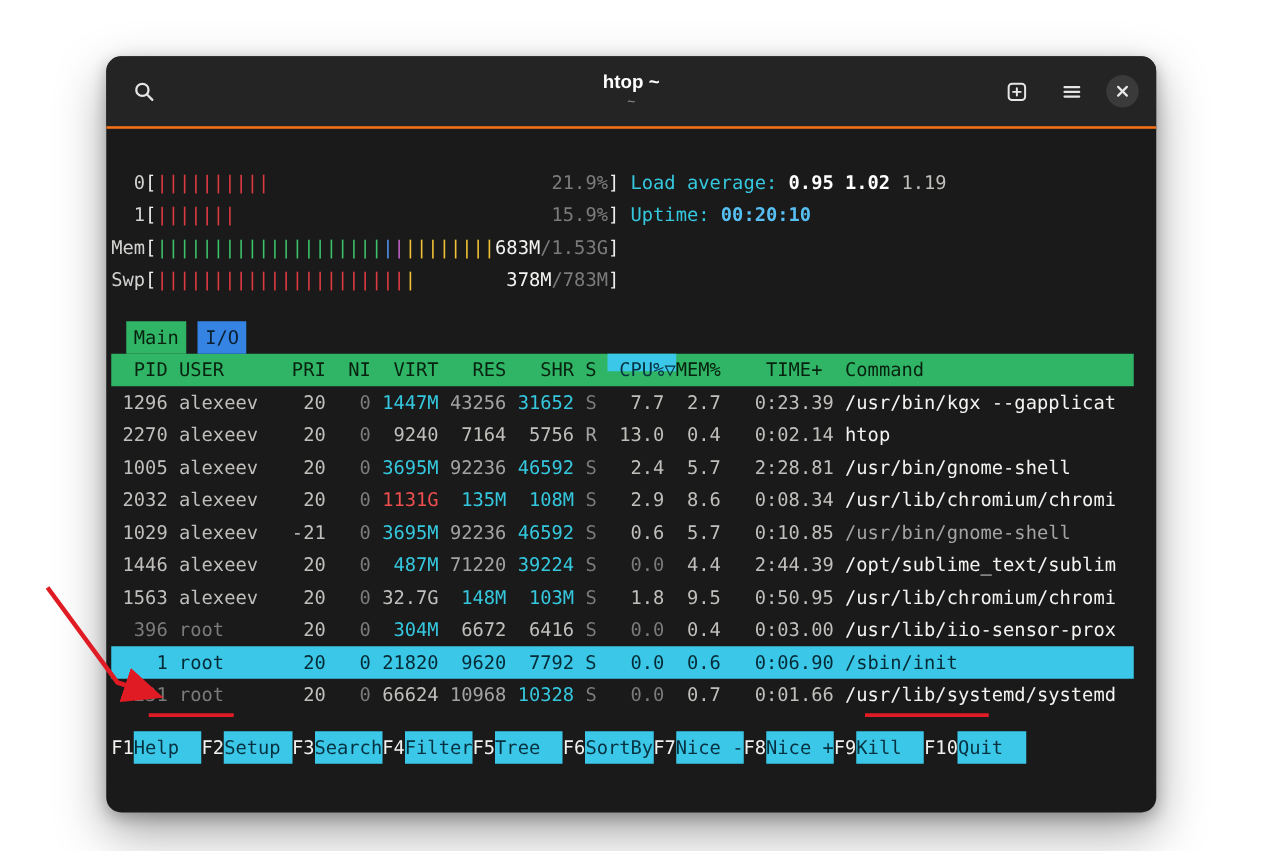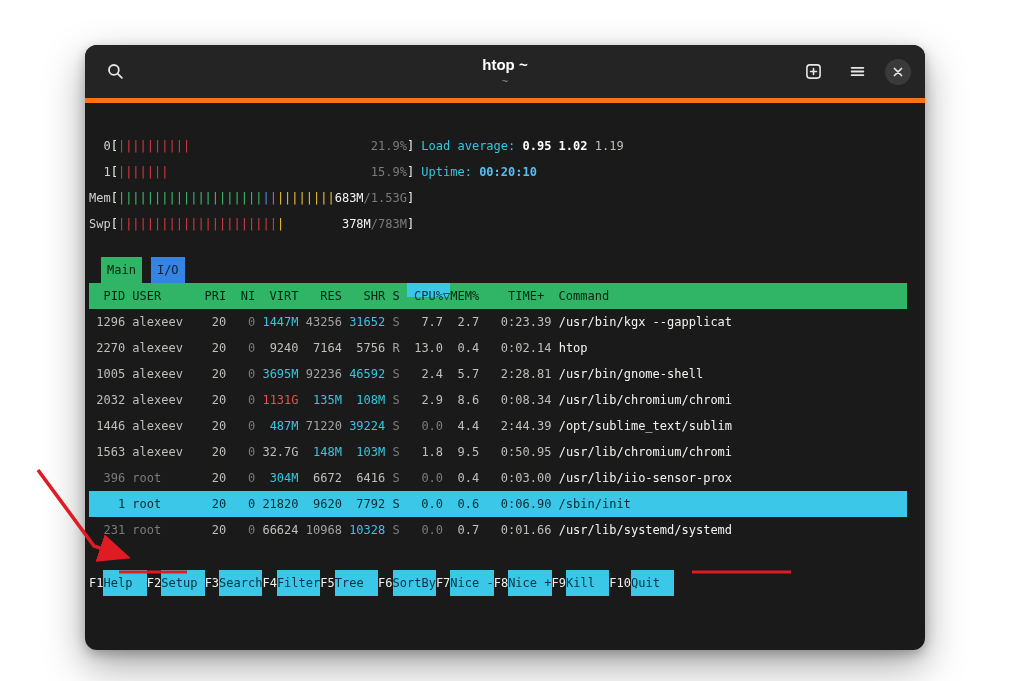--- a/index.html
+++ b/index.html
@@ -1,31 +1,31 @@
 <!DOCTYPE html>
 <html><head>
 <meta charset="utf-8">
 <style>
   *{box-sizing:border-box;margin:0;padding:0}
   html,body{width:1009px;height:681px}
   body{background:#ffffff;position:relative;overflow:hidden;font-family:"Liberation Sans",sans-serif}
 
   .window{position:absolute;left:85px;top:45px;width:840px;height:605px;border-radius:12px;
     background:#1a1a1a;box-shadow:0 16px 40px rgba(0,0,0,.35),0 4px 12px rgba(0,0,0,.25);overflow:hidden}
-  .titlebar{height:58px;background:#242424;border-bottom:5px solid #f97316;display:flex;align-items:center;
+  .titlebar{height:58px;background:#242424;border-bottom:2px solid #f97316;display:flex;align-items:center;
     padding:0 14px;position:relative}
   .tb-btn{width:32px;height:32px;border:none;background:transparent;display:flex;align-items:center;
     justify-content:center;border-radius:7px;cursor:pointer;padding:0}
   .tb-btn.close{background:#3a3a3a;border-radius:50%;width:26px;height:26px}
   .title-wrap{position:absolute;left:50%;top:50%;transform:translate(-50%,-50%);text-align:center}
   .title{color:#ffffff;font-weight:700;font-size:15px;line-height:17px}
   .subtitle{color:#9a9a9a;font-size:11px;line-height:13px;margin-top:2px}
   .tb-right{margin-left:auto;display:flex;align-items:center;gap:12px}
 
-  .terminal{padding:30px 18px 0 4px;font-family:"DejaVu Sans Mono",monospace;font-size:12px;
+  .terminal{padding:30px 18px 0 4px;font-family:"DejaVu Sans Mono",monospace;font-size:15px;
     line-height:26px;color:#c0bfbc}
   .line{white-space:pre;height:26px}
   .meters{display:flex;align-items:flex-start}
   .m-left{width:46ch;flex:0 0 auto}
   .m-right{flex:1 1 auto}
 
   .fg{color:#c0bfbc}
   .dim{color:#7b7b7b}
   .cyan{color:#35c7de}
   .green{color:#a3a3a3}
@@ -47,21 +47,21 @@
   .tab.active{background:#30b566;color:#07230f}
 
   .thead{background:#30b566;color:#07230f;white-space:pre;height:26px;cursor:pointer}
   .thead span{display:inline-block;height:14px}
   .hdrsel{background:#3bc8e8;color:#063241}
 
   .row{cursor:default}
   .row.selected{background:#3bc8e8}
   .row.selected span{color:#042a36}
 
-  .fnbar{margin-top:27px;white-space:pre;height:26px}
+  .fnbar{margin-top:16px;white-space:pre;height:26px}
   .fnbar span{display:inline-block;height:26px}
   .fitem{cursor:pointer}
   .fkey{color:#f0f0ee}
   .flabel{background:#3bc8e8;color:#063241}
 
   .annotations{position:absolute;left:0;top:0;width:1009px;height:681px;pointer-events:none;z-index:20}
 </style>
 </head>
 <body>
 
@@ -113,20 +113,21 @@
     <div class="tabs">
         <span class="tab active">Main</span>
         <span class="tab">I/O</span>
       </div>
     <div class="thead"><span>  PID USER      PRI  NI  VIRT   RES   SHR S </span><span class="hdrsel"> CPU%▽</span><span>MEM%    TIME+  Command</span></div>
     <div class="rows">
         <div class="line row"><span class="fg"> 1296 alexeev    20 </span><span class="dim">  0 </span><span class="cyan">1447M </span><span class="green">43256 </span><span class="cyan">31652 </span><span class="dim">S </span><span class="fg">  7.7 </span><span class="fg"> 2.7 </span><span class="fg">  0:23.39 </span><span class="white">/usr/bin/kgx --gapplicat</span></div>
         <div class="line row"><span class="fg"> 2270 alexeev    20 </span><span class="dim">  0 </span><span class="fg"> 9240 </span><span class="fg"> 7164 </span><span class="fg"> 5756 </span><span class="green">R </span><span class="fg"> 13.0 </span><span class="fg"> 0.4 </span><span class="fg">  0:02.14 </span><span class="white">htop</span></div>
         <div class="line row"><span class="fg"> 1005 alexeev    20 </span><span class="dim">  0 </span><span class="cyan">3695M </span><span class="green">92236 </span><span class="cyan">46592 </span><span class="dim">S </span><span class="fg">  2.4 </span><span class="fg"> 5.7 </span><span class="fg">  2:28.81 </span><span class="white">/usr/bin/gnome-shell</span></div>
         <div class="line row"><span class="fg"> 2032 alexeev    20 </span><span class="dim">  0 </span><span class="red">1131G </span><span class="cyan"> 135M </span><span class="cyan"> 108M </span><span class="dim">S </span><span class="fg">  2.9 </span><span class="fg"> 8.6 </span><span class="fg">  0:08.34 </span><span class="white">/usr/lib/chromium/chromi</span></div>
+        <div class="line row"><span class="fg"> 1029 alexeev   -21 </span><span class="dim">  0 </span><span class="cyan">3695M </span><span class="green">92236 </span><span class="cyan">46592 </span><span class="dim">S </span><span class="fg">  0.6 </span><span class="fg"> 5.7 </span><span class="fg">  0:10.85 </span><span class="green">/usr/bin/gnome-shell</span></div>
         <div class="line row"><span class="fg"> 1446 alexeev    20 </span><span class="dim">  0 </span><span class="cyan"> 487M </span><span class="green">71220 </span><span class="cyan">39224 </span><span class="dim">S </span><span class="dim">  0.0 </span><span class="fg"> 4.4 </span><span class="fg">  2:44.39 </span><span class="white">/opt/sublime_text/sublim</span></div>
         <div class="line row"><span class="fg"> 1563 alexeev    20 </span><span class="dim">  0 </span><span class="fg">32.7G </span><span class="cyan"> 148M </span><span class="cyan"> 103M </span><span class="dim">S </span><span class="fg">  1.8 </span><span class="fg"> 9.5 </span><span class="fg">  0:50.95 </span><span class="white">/usr/lib/chromium/chromi</span></div>
         <div class="line row"><span class="dim">  396 root      </span><span class="fg"> 20 </span><span class="dim">  0 </span><span class="cyan"> 304M </span><span class="fg"> 6672 </span><span class="fg"> 6416 </span><span class="dim">S </span><span class="dim">  0.0 </span><span class="fg"> 0.4 </span><span class="fg">  0:03.00 </span><span class="white">/usr/lib/iio-sensor-prox</span></div>
         <div class="line row selected"><span>    1 root       20   0 21820  9620  7792 S   0.0  0.6   0:06.90 /sbin/init</span></div>
         <div class="line row"><span class="dim">  231 root      </span><span class="fg"> 20 </span><span class="dim">  0 </span><span class="fg">66624 </span><span class="green">10968 </span><span class="cyan">10328 </span><span class="dim">S </span><span class="dim">  0.0 </span><span class="fg"> 0.7 </span><span class="fg">  0:01.66 </span><span class="white">/usr/lib/systemd/systemd</span></div>
       </div>
     <div class="fnbar"><span class="fitem"><span class="fkey">F1</span><span class="flabel">Help  </span></span><span class="fitem"><span class="fkey">F2</span><span class="flabel">Setup </span></span><span class="fitem"><span class="fkey">F3</span><span class="flabel">Search</span></span><span class="fitem"><span class="fkey">F4</span><span class="flabel">Filter</span></span><span class="fitem"><span class="fkey">F5</span><span class="flabel">Tree  </span></span><span class="fitem"><span class="fkey">F6</span><span class="flabel">SortBy</span></span><span class="fitem"><span class="fkey">F7</span><span class="flabel">Nice -</span></span><span class="fitem"><span class="fkey">F8</span><span class="flabel">Nice +</span></span><span class="fitem"><span class="fkey">F9</span><span class="flabel">Kill  </span></span><span class="fitem"><span class="fkey">F10</span><span class="flabel">Quit  </span></span></div>
   </div>
 </div>
 

